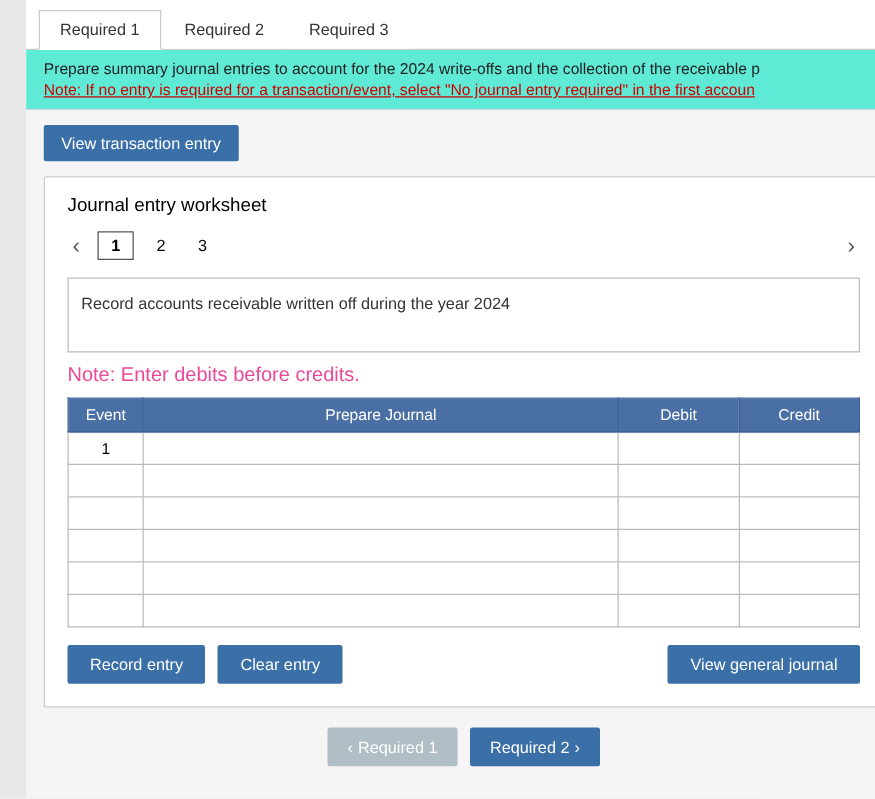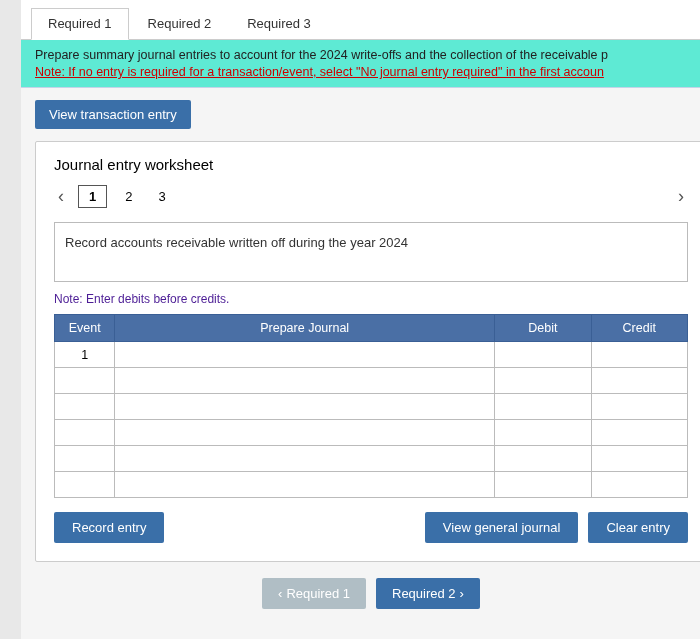--- a/index.html
+++ b/index.html
@@ -119,22 +119,22 @@
       border: 1px solid #bbb;
       padding: 12px 10px;
       margin-bottom: 10px;
       font-size: 13px;
       color: #333;
       min-height: 60px;
       background: #fff;
     }
     
     .note-debits {
-      color: #4c1d95;
-      font-size: 12px;
+      color: #ec4899;
+      font-size: 16px;
       margin-bottom: 8px;
     }
     
     .journal-table {
       width: 100%;
       border-collapse: collapse;
       font-size: 12.5px;
       margin-bottom: 14px;
     }
     .journal-table th {
@@ -294,22 +294,22 @@
             <td class="event-col"></td>
             <td class="journal-col"></td>
             <td class="debit-col"></td>
             <td class="credit-col"></td>
           </tr>
         </tbody>
     </table>
 
     <div class="action-buttons">
       <button class="btn-action">Record entry</button>
+      <button class="btn-action">Clear entry</button>
       <button class="btn-action right">View general journal</button>
-      <button class="btn-action">Clear entry</button>
     </div>
   </div>
 
   
   <div class="bottom-nav">
     <button class="btn-nav-prev">
       <span>‹</span>
       <span>Required 1</span>
     </button>
     <button class="btn-nav-next">

